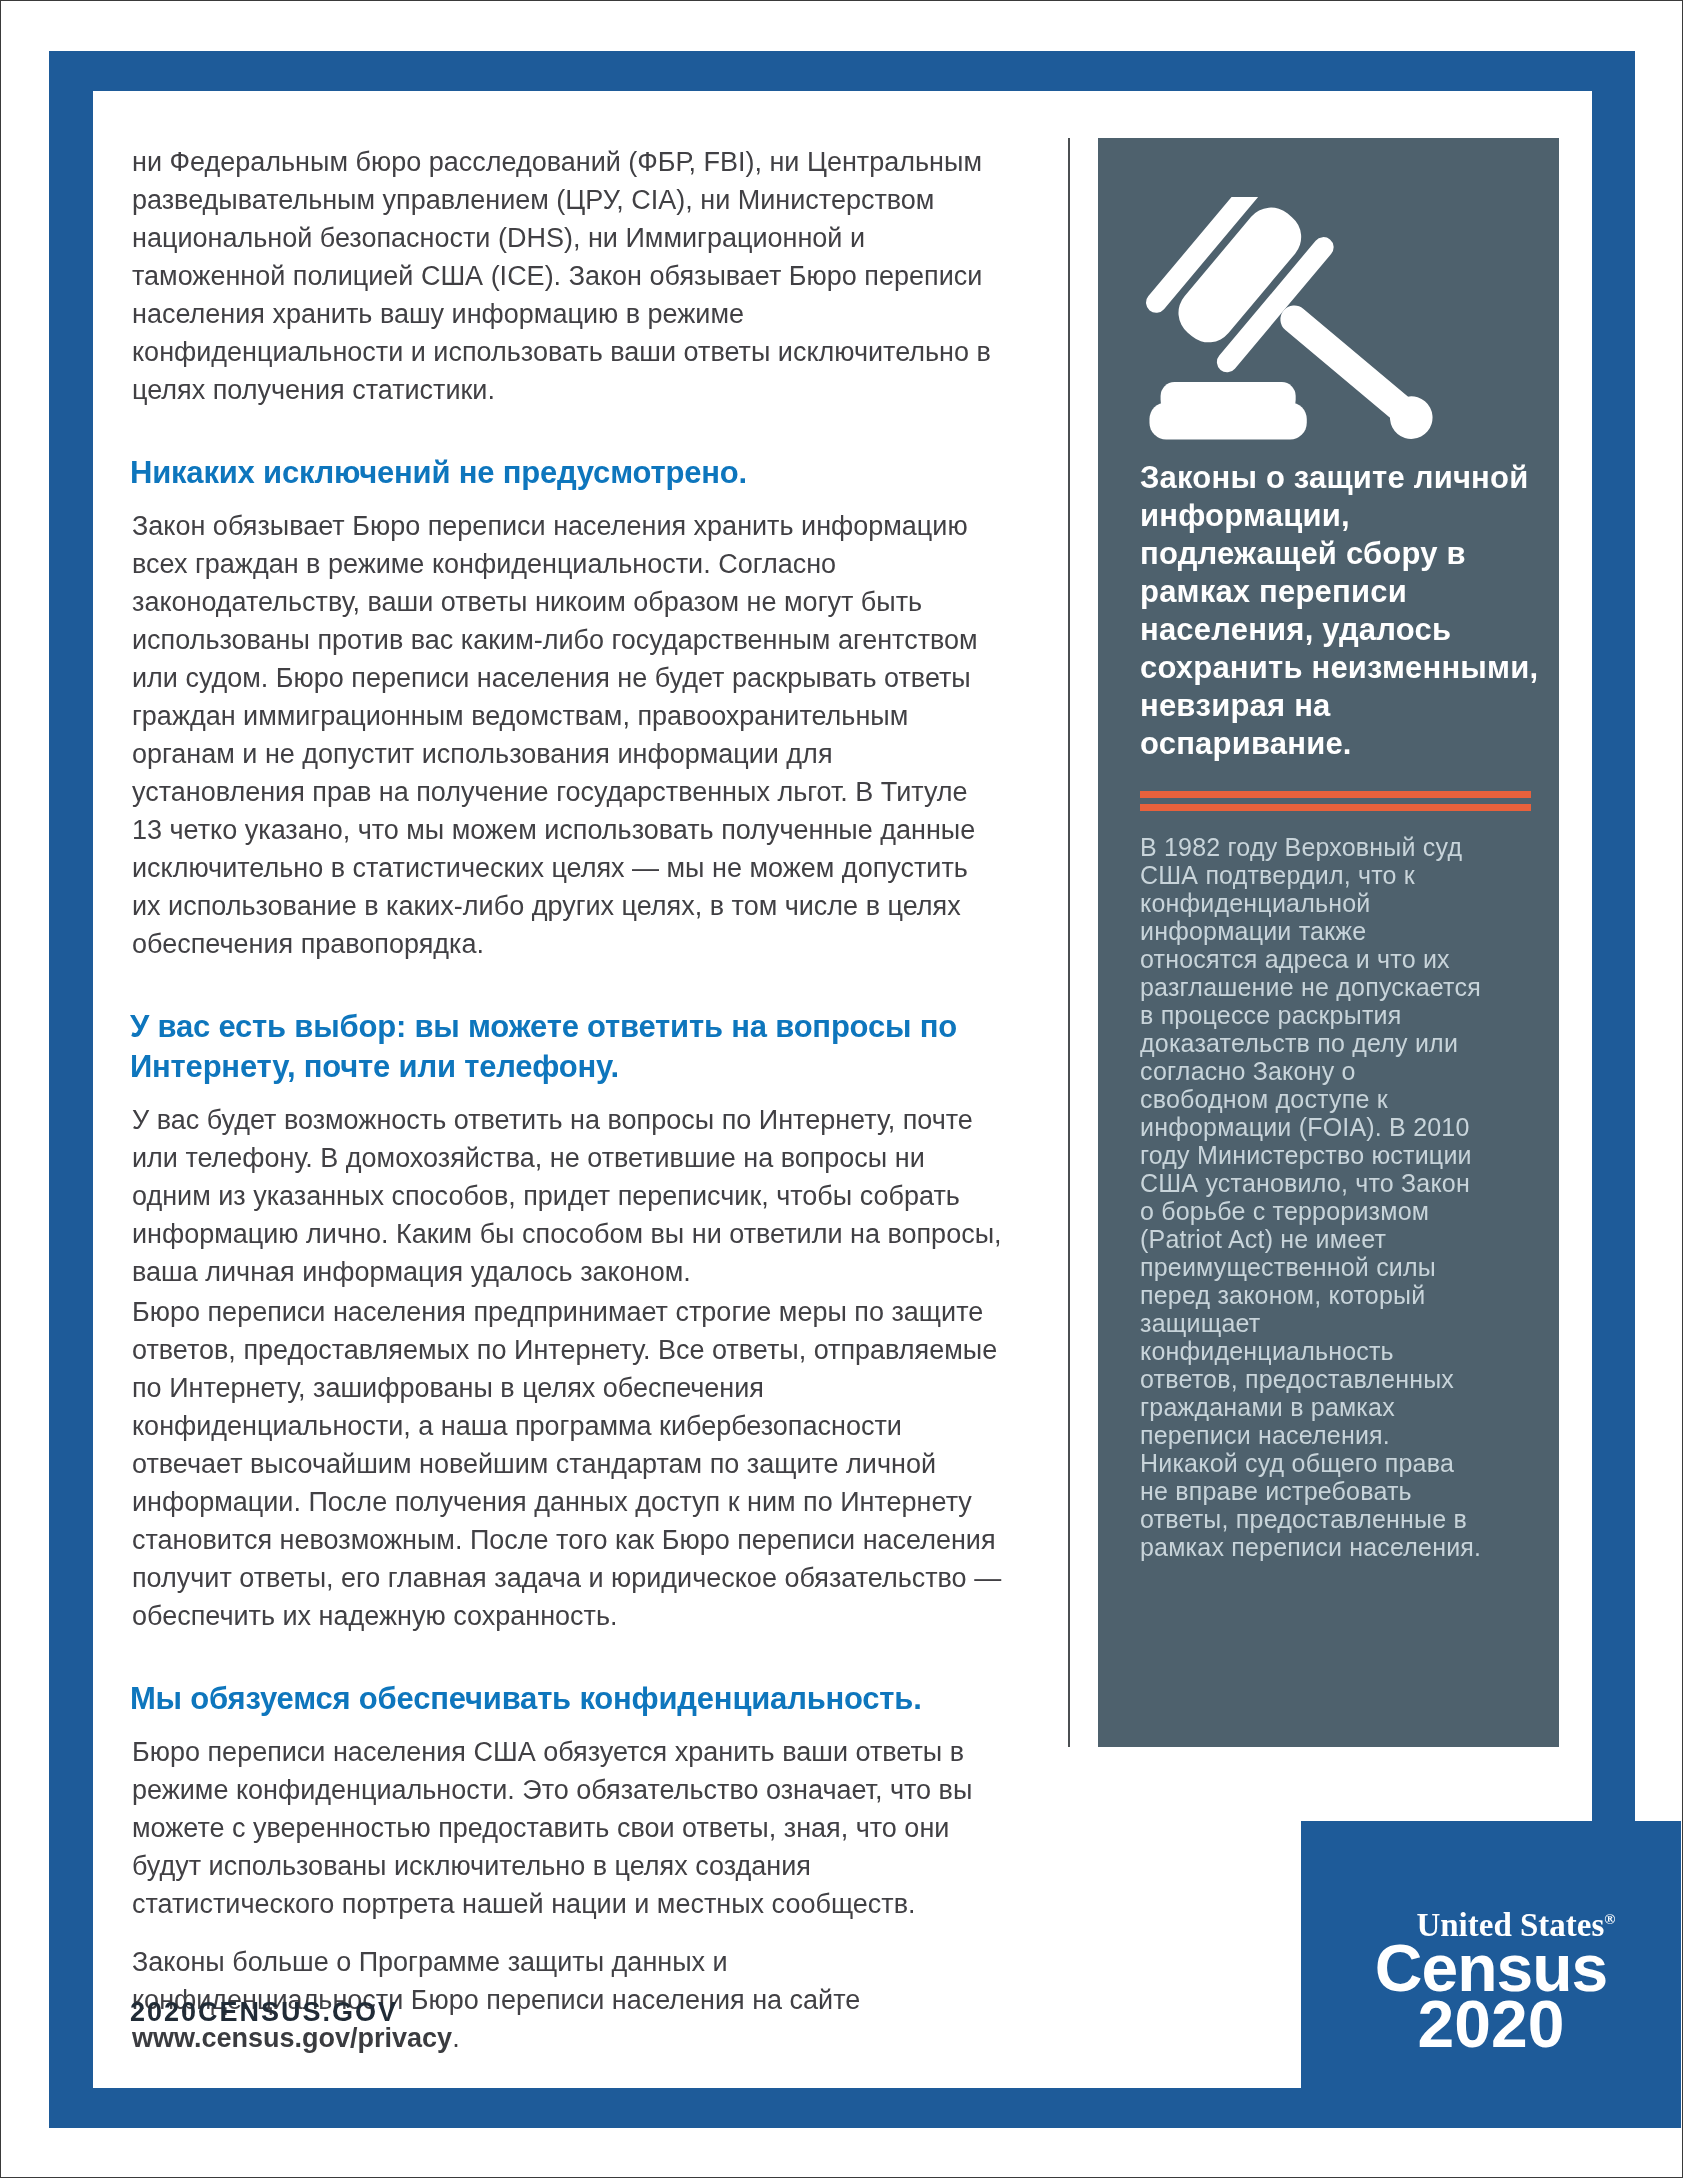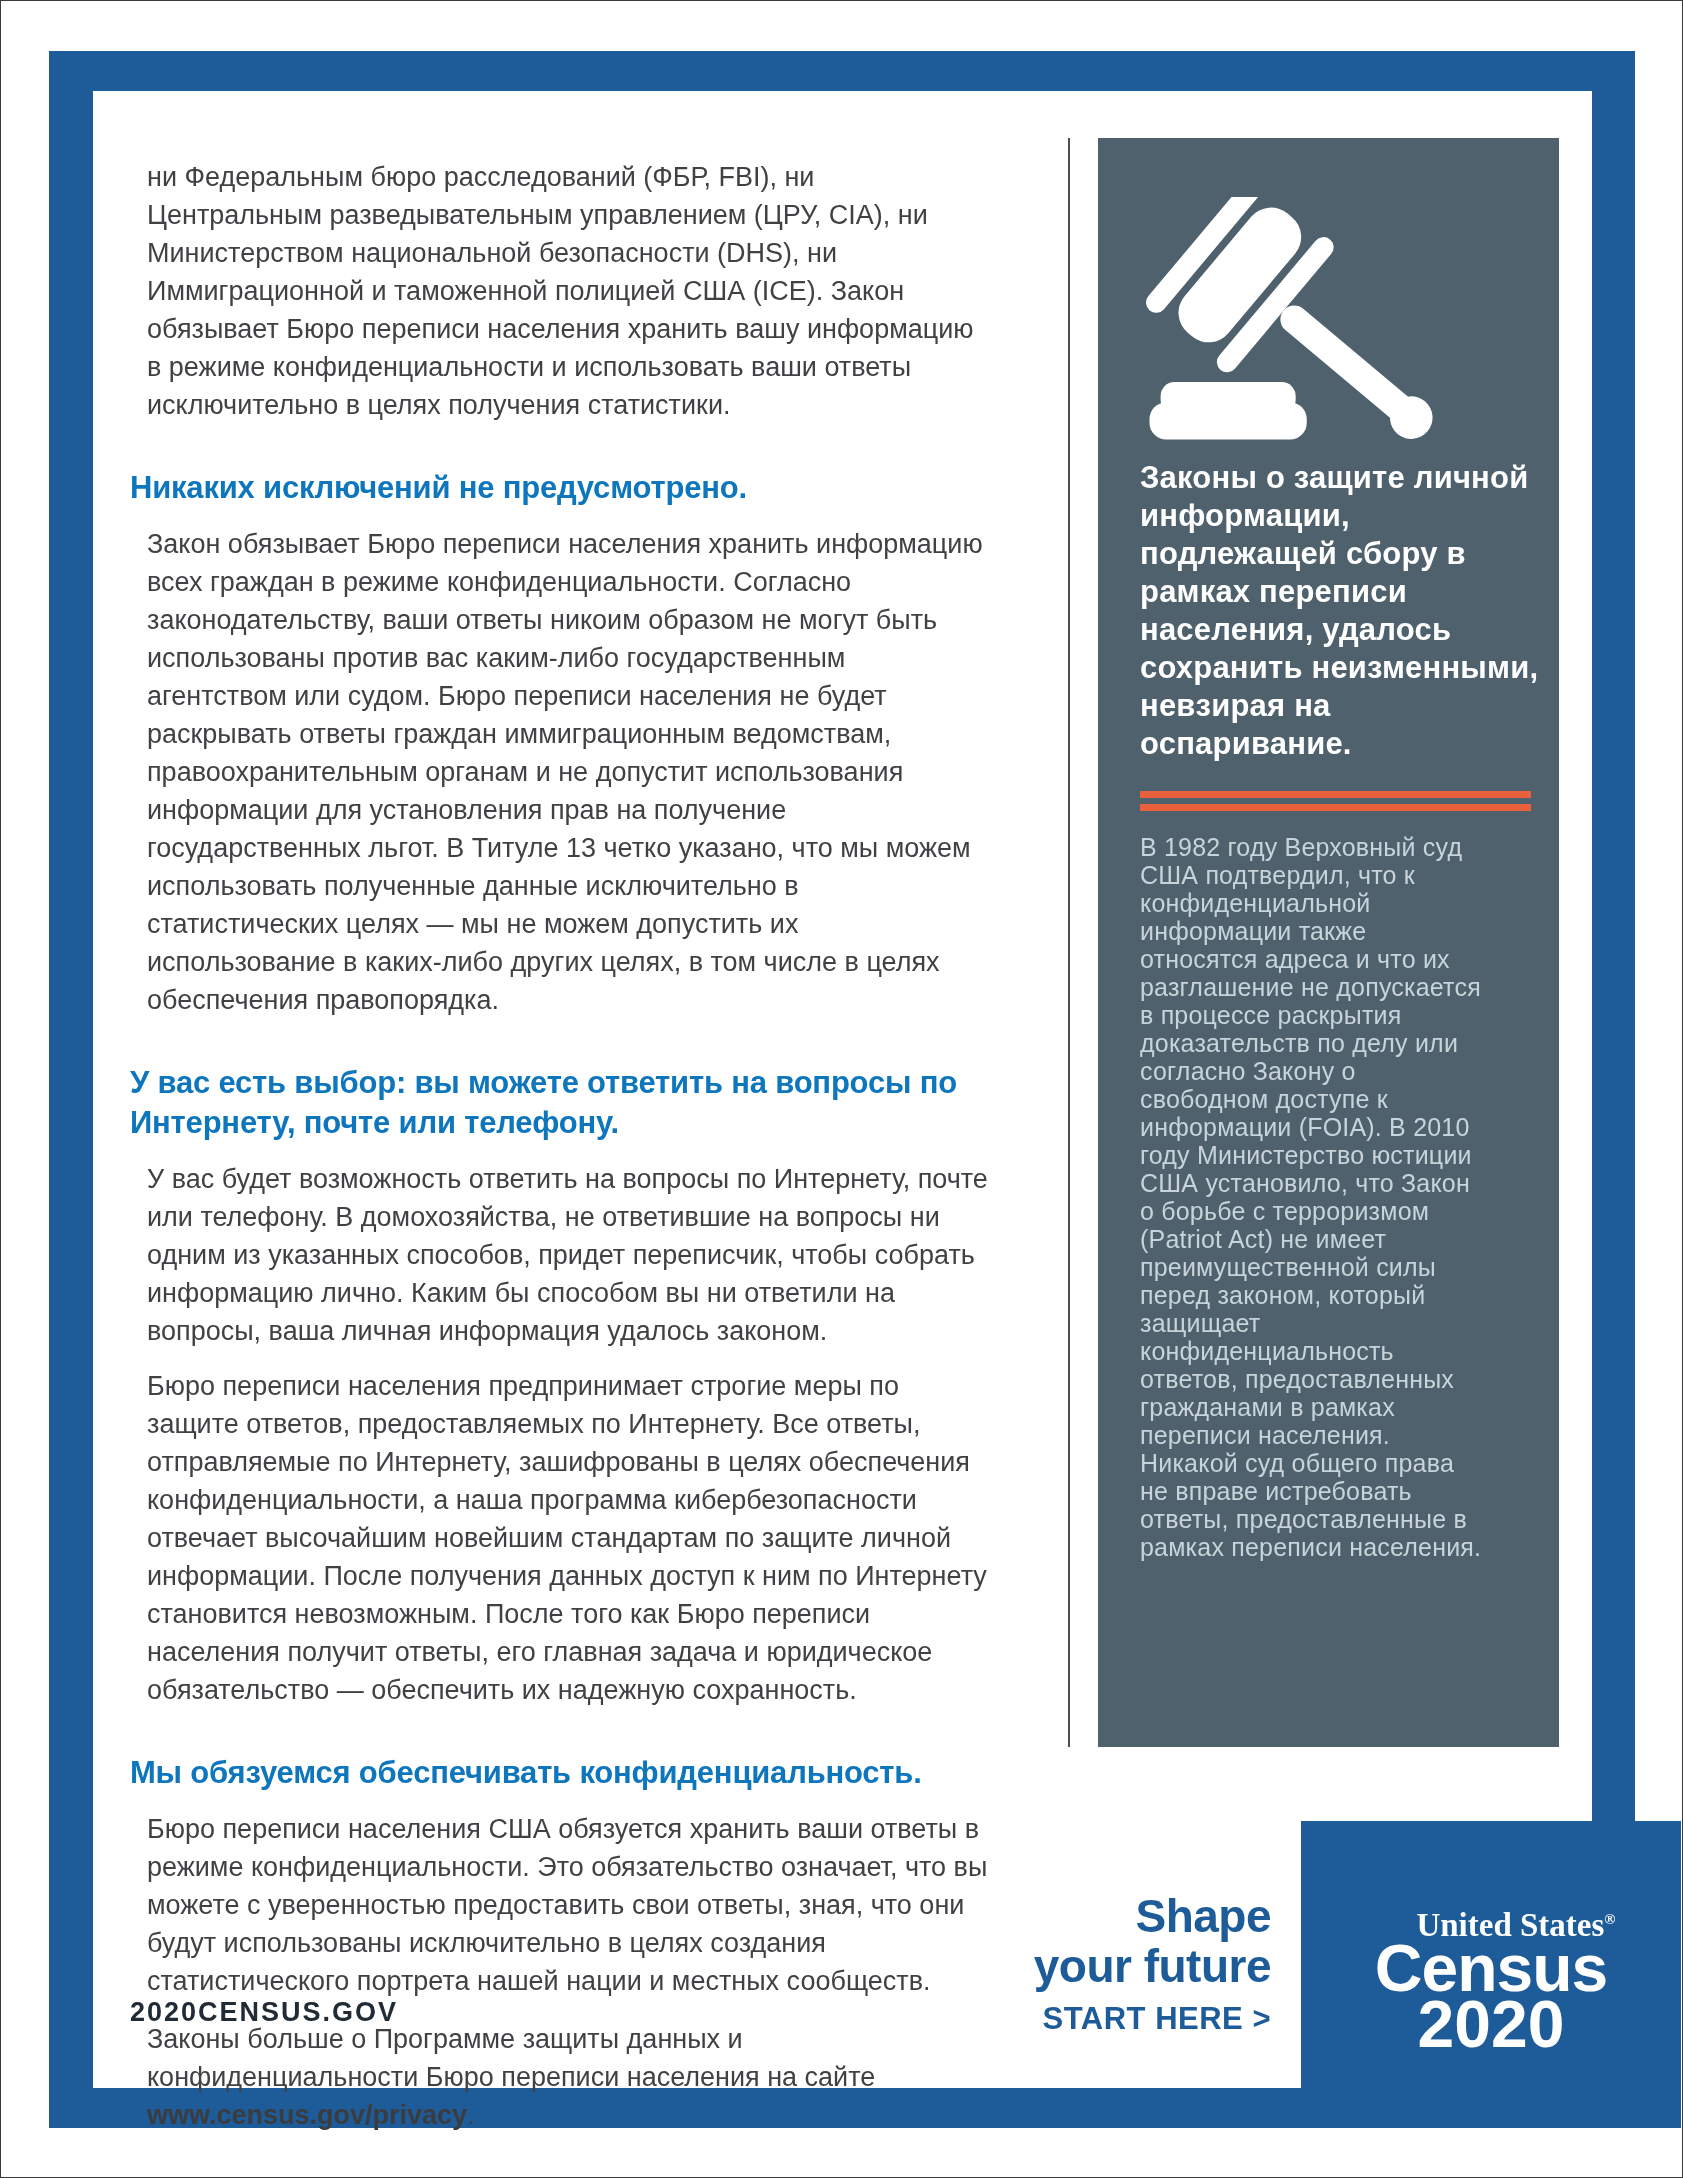--- a/index.html
+++ b/index.html
@@ -6,21 +6,21 @@
   .page {
     position:relative; width:1683px; height:2178px; background:#ffffff;
     box-sizing:border-box; border:1px solid #3a3a3a; overflow:hidden;
     font-family:"Liberation Sans", sans-serif;
   }
   .frame { position:absolute; left:48px; top:50px; width:1586px; height:2077px; background:#1e5b99; }
   .content { position:absolute; left:92px; top:90px; width:1499px; height:1997px; background:#ffffff; }
 
   
   .main-col { position:absolute; left:37px; top:50px; width:875px; color:#414044; }
-  .main-col p { margin:17px; font-size:27px; line-height:38px; }
+  .main-col p { margin:2px; font-size:27px; line-height:38px; }
   .main-col h2 { margin:44px 0 14px 0; font-size:31px; line-height:40px; color:#0e76bd; letter-spacing:-0.2px; }
   .outro { margin-top:20px !important; }
   .outro .link { font-weight:bold; color:#3b3c40; }
 
   
   .divider { position:absolute; left:975px; top:47px; width:2px; height:1609px; background:#4b4f52; }
 
   
   .sidebar { position:absolute; left:1005px; top:47px; width:461px; height:1609px; background:#4e616d; }
   .gavel-wrap { margin:59px 0 0 34px; width:307px; height:248px; }
@@ -102,25 +102,20 @@
       <div class="sidebar-rule">
         <div class="bar"></div>
         <div class="gap"></div>
         <div class="bar"></div>
       </div>
       <div class="sidebar-body">В 1982 году Верховный суд США подтвердил, что к конфиденциальной информации также относятся адреса и что их разглашение не допускается в процессе раскрытия доказательств по делу или согласно Закону о свободном доступе к информации (FOIA). В 2010 году Министерство юстиции США установило, что Закон о борьбе с терроризмом (Patriot Act) не имеет преимущественной силы перед законом, который защищает конфиденциальность ответов, предоставленных гражданами в рамках переписи населения. Никакой суд общего права не вправе истребовать ответы, предоставленные в рамках переписи населения.</div>
     </div>
 
     <div class="footer-url">2020CENSUS.GOV</div>
 
-    <div class="tagline">
-      <div class="big">Shape</div>
-      <div class="big">your future</div>
-      <div class="cta">START HERE &gt;</div>
-    </div>
 
     <div class="census-box">
       <div class="census-logo">
         <div class="us"><span>United States</span><span class="reg">®</span></div>
         <div class="census">Census</div>
         <div class="year">2020</div>
       </div>
     </div>
 
   </div>

